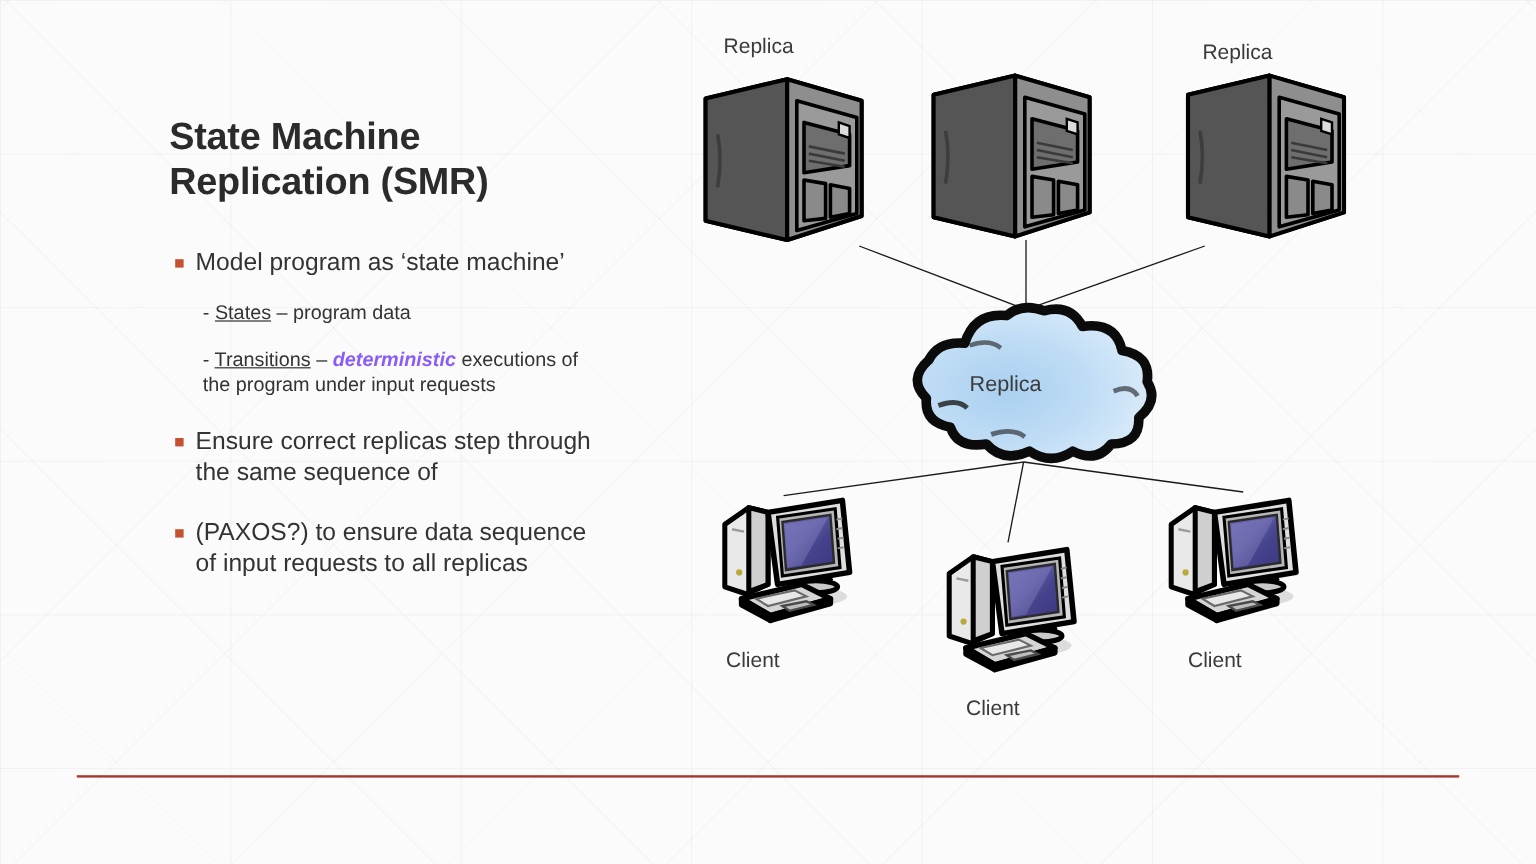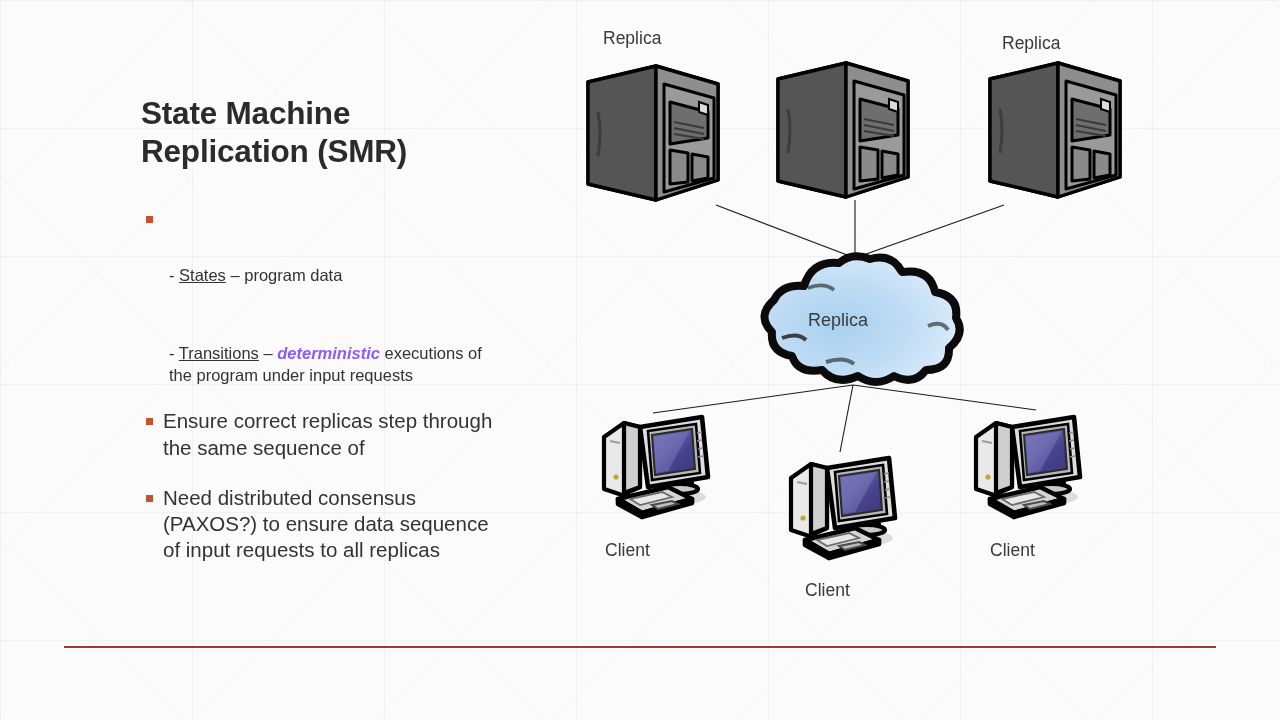--- a/index.html
+++ b/index.html
@@ -29,21 +29,21 @@
   #title{
     position:absolute;left:141px;top:78px;width:420px;
     font-size:31.5px;font-weight:bold;color:#2b2b2b;
     line-height:1.22;letter-spacing:-0.2px;margin-top:16px;
   }
   .bullets{position:absolute;left:141px;top:206px;width:500px;color:#333;}
   .b1{position:relative;font-size:20.5px;line-height:1.28;color:#333;margin-bottom:2px;padding-left:22px;}
   .b1 .sq{
     position:absolute;left:5px;top:10px;width:7px;height:7px;background:#c4512f;
   }
-  .sub{font-size:16.5px;line-height:1.3;color:#333;padding-left:28px;margin-top:40px;}
+  .sub{font-size:16.5px;line-height:1.3;color:#333;padding-left:28px;}
   .u{text-decoration:underline;}
   .det{color:#8b5cf6;font-weight:bold;font-style:italic;}
   .gapA{height:17px;}
   .gapB{height:17px;}
   .gapC{height:22px;}
 
   
   #divider{
     position:absolute;left:64px;top:646px;width:1152px;height:2px;
     background:#9e3b2e;
@@ -65,20 +65,21 @@
 
   <div id="title">
     <div>State Machine</div>
     <div>Replication (SMR)</div>
   </div>
 
   <div class="bullets">
 
     <div class="b1">
       <span class="sq"></span>
+      <span>Model program as ‘state machine’</span>
     </div>
 
     <div class="gapA"></div>
 
     <div class="sub">
       <span>- </span><span class="u">States</span><span> – program data</span>
     </div>
 
     <div class="gapB"></div>
 
@@ -92,21 +93,20 @@
     <div class="b1">
       <span class="sq"></span>
       <span>Ensure correct replicas step through</span>
       <div>the same sequence of</div>
     </div>
 
     <div class="gapC"></div>
 
     <div class="b1">
       <span class="sq"></span>
-      <span>Need distributed consensus</span>
       <div>(PAXOS?) to ensure data sequence</div>
       <div>of input requests to all replicas</div>
     </div>
 
   </div>
 
   <div id="divider"></div>
 
   <div id="diagram">
 

